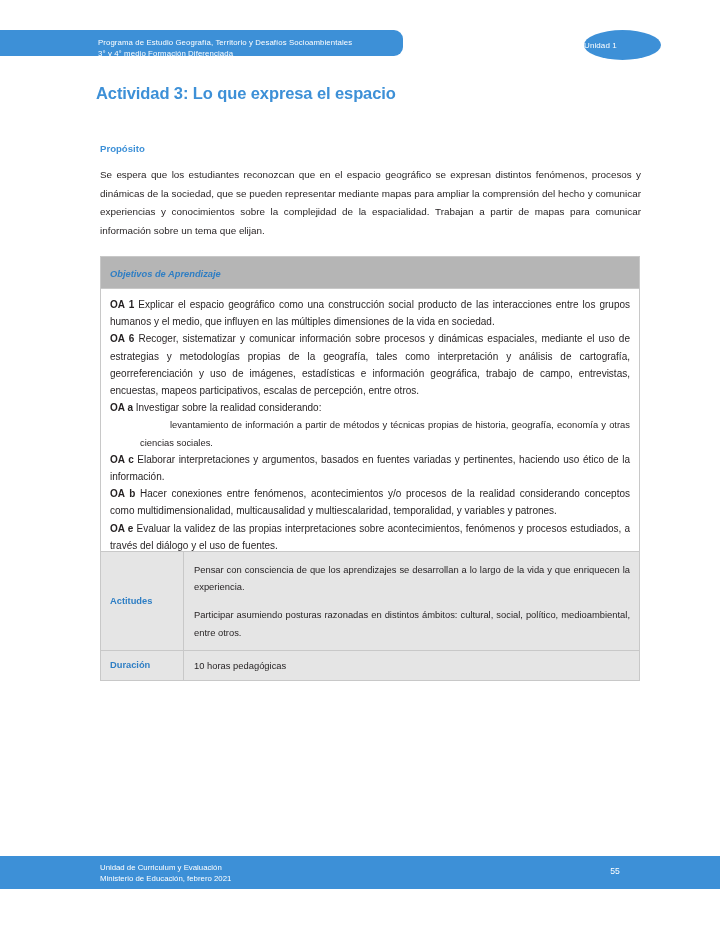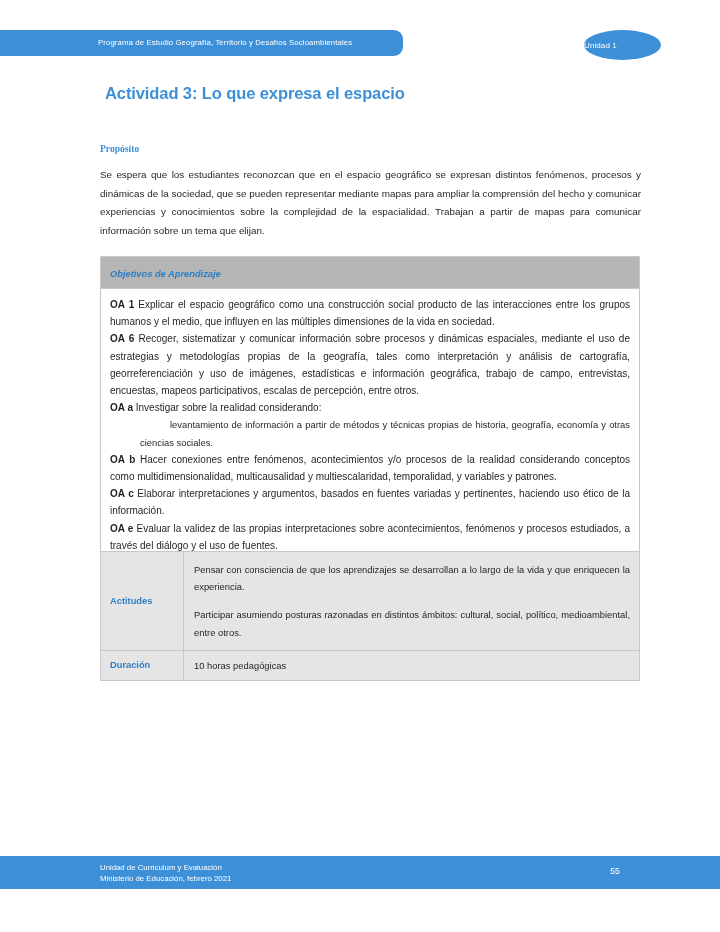--- a/index.html
+++ b/index.html
@@ -51,38 +51,37 @@
   }
   .unit-badge span {
     color: #ffffff;
     font-size: 8px;
     letter-spacing: 0.1px;
   }
 
   
   .activity-title {
     position: absolute;
-    left: 105px;
+    left: 96px;
     top: 84px;
     width: 540px;
     font-size: 16.5px;
     font-weight: bold;
     color: #3d90d7;
     letter-spacing: -0.1px;
   }
 
   
   .purpose-heading {
     position: absolute;
     left: 100px;
     top: 143px;
     font-size: 9.6px;
     font-weight: bold;
     color: #3d90d7;
-    font-family: Liberation Serif, serif;
   }
   .purpose-body {
     position: absolute;
     left: 100px;
     top: 166px;
     width: 541px;
     font-size: 9.9px;
     line-height: 18.6px;
     text-align: justify;
     color: #231f20;
@@ -196,42 +195,43 @@
     text-align: center;
     color: #ffffff;
     font-size: 8.6px;
   }
 </style>
 </head>
 <body>
 
 <div class="header-band">
   <div class="line">Programa de Estudio Geografía, Territorio y Desafíos Socioambientales</div>
+  <div class="line">3° y 4° medio Formación Diferenciada</div>
 </div>
 
 <div class="unit-badge">
   <span>Unidad 1</span>
 </div>
 
 <div class="activity-title">Actividad 3: Lo que expresa el espacio</div>
 
 <div class="purpose-heading">Propósito</div>
 <div class="purpose-body">Se espera que los estudiantes reconozcan que en el espacio geográfico se expresan distintos fenómenos, procesos y dinámicas de la sociedad, que se pueden representar mediante mapas para ampliar la comprensión del hecho y comunicar experiencias y conocimientos sobre la complejidad de la espacialidad. Trabajan a partir de mapas para comunicar información sobre un tema que elijan.</div>
 
 <div class="oa-table">
   <div class="oa-table-head">
     <span>Objetivos de Aprendizaje</span>
   </div>
   <div class="oa-table-body" id="oa-body">
       <div class="oa-item"><b>OA 1</b> <span>Explicar el espacio geográfico como una construcción social producto de las interacciones entre los grupos humanos y el medio, que influyen en las múltiples dimensiones de la vida en sociedad.</span></div>
       <div class="oa-item"><b>OA 6</b> <span>Recoger, sistematizar y comunicar información sobre procesos y dinámicas espaciales, mediante el uso de estrategias y metodologías propias de la geografía, tales como interpretación y análisis de cartografía, georreferenciación y uso de imágenes, estadísticas e información geográfica, trabajo de campo, entrevistas, encuestas, mapeos participativos, escalas de percepción, entre otros.</span></div>
       <div class="oa-item"><b>OA a</b> <span>Investigar sobre la realidad considerando:</span></div>
       <div class="oa-sub">levantamiento de información a partir de métodos y técnicas propias de historia, geografía, economía y otras ciencias sociales.</div>
+      <div class="oa-item"><b>OA c</b> <span>Elaborar interpretaciones y argumentos, basados en fuentes variadas y pertinentes, haciendo uso ético de la información.</span></div>
       <div class="oa-item"><b>OA b</b> <span>Hacer conexiones entre fenómenos, acontecimientos y/o procesos de la realidad considerando conceptos como multidimensionalidad, multicausalidad y multiescalaridad, temporalidad, y variables y patrones.</span></div>
-      <div class="oa-item"><b>OA c</b> <span>Elaborar interpretaciones y argumentos, basados en fuentes variadas y pertinentes, haciendo uso ético de la información.</span></div>
       <div class="oa-item"><b>OA e</b> <span>Evaluar la validez de las propias interpretaciones sobre acontecimientos, fenómenos y procesos estudiados, a través del diálogo y el uso de fuentes.</span></div>
     </div>
 </div>
 
 <table class="meta-table">
   <tbody>
     <tr>
       <td class="meta-label">Actitudes</td>
       <td class="meta-value">
         <p>Pensar con consciencia de que los aprendizajes se desarrollan a lo largo de la vida y que enriquecen la experiencia.</p>

